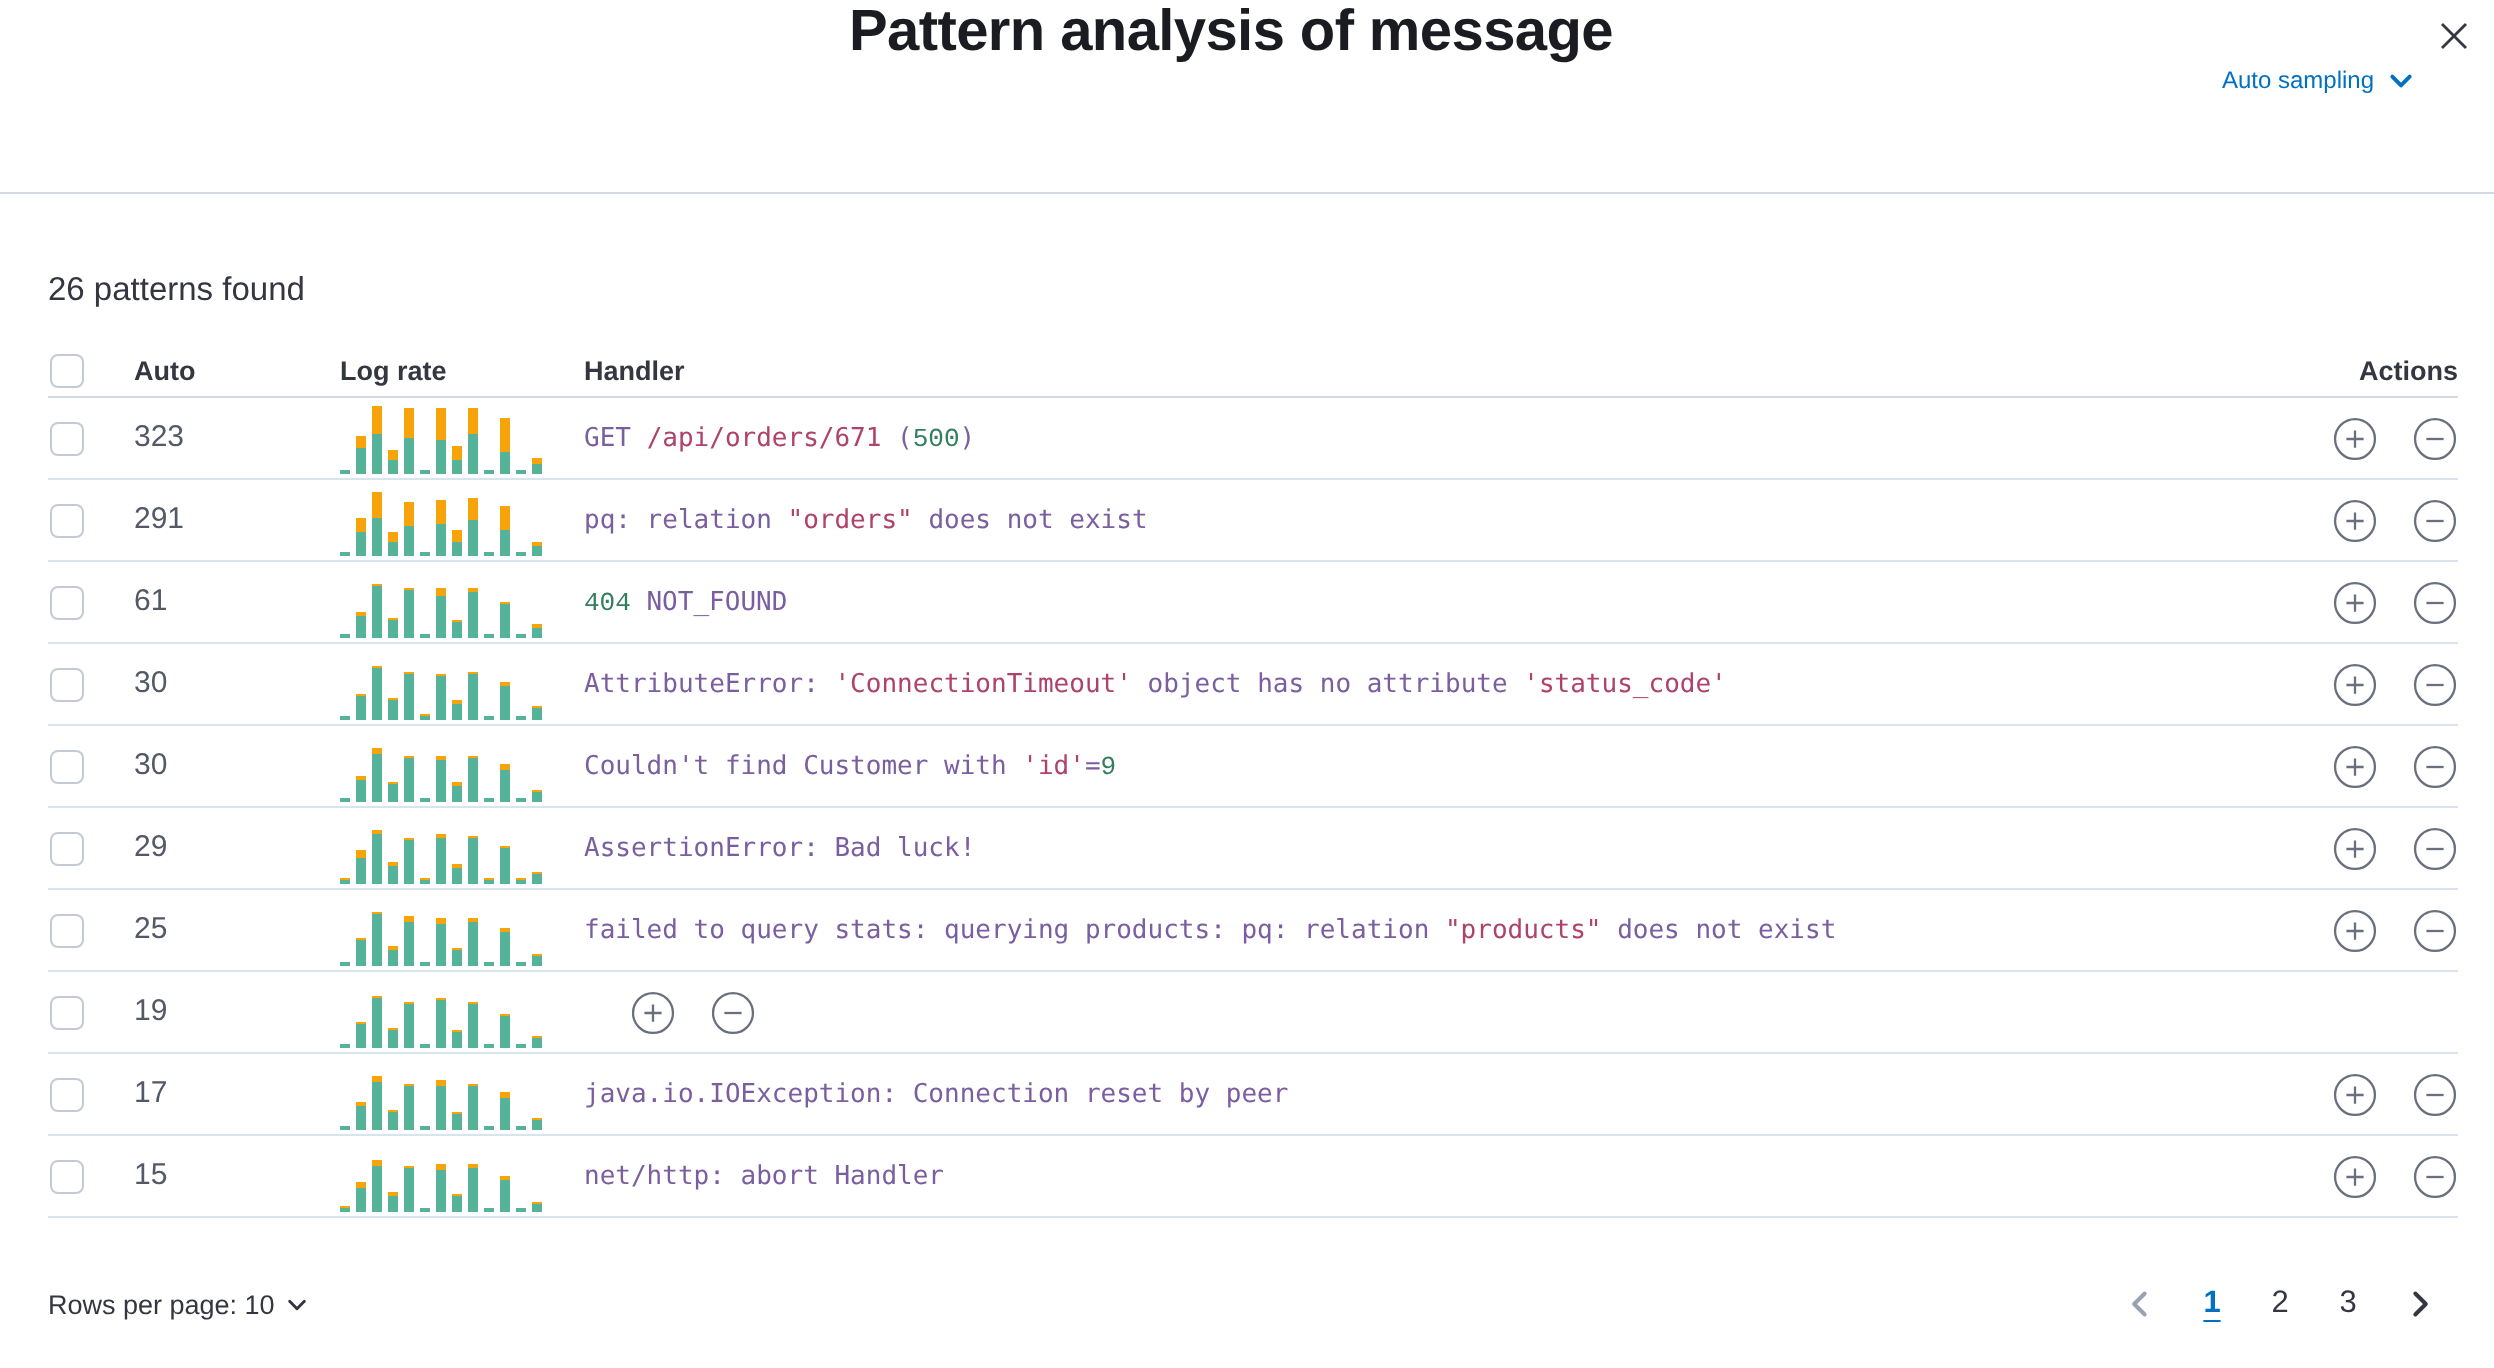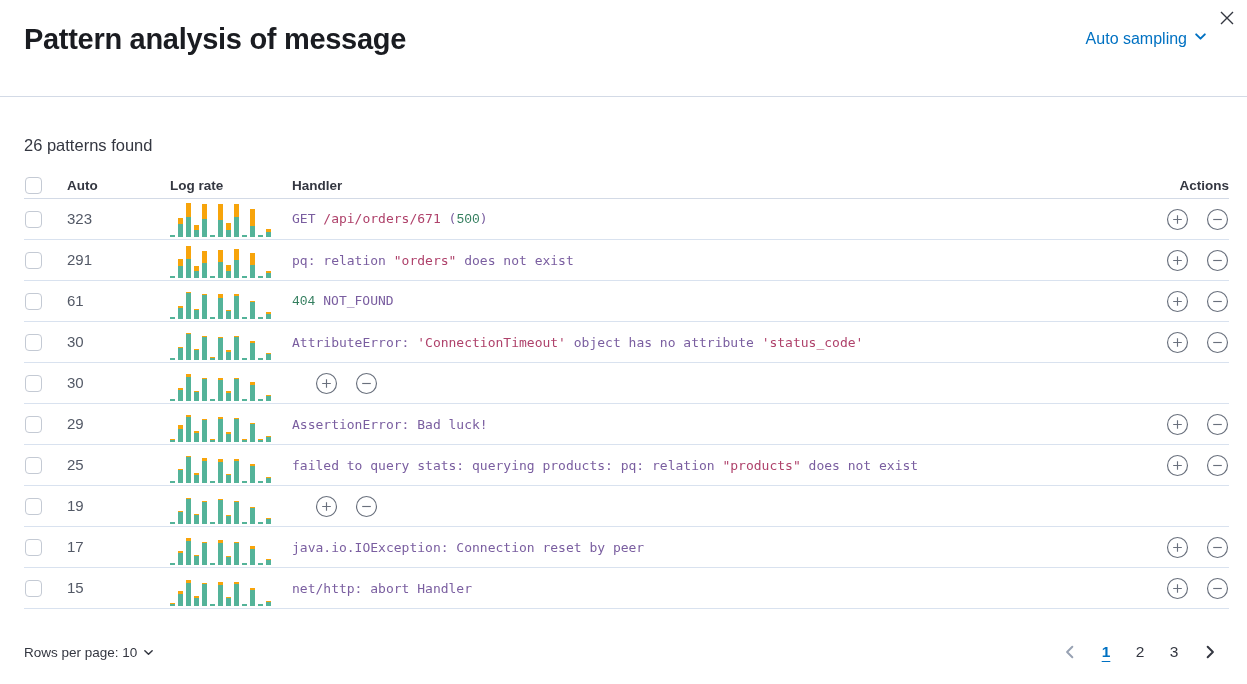--- a/index.html
+++ b/index.html
@@ -21,35 +21,35 @@
   html,body{width:1247px;height:684px;overflow:hidden;}
   body{
     font-family:"Liberation Sans","DejaVu Sans",sans-serif;
     background:#fff;color:var(--text);position:relative;
   }
   .panel{width:1247px;height:684px;background:#fff;position:relative;}
 
   
   .flyout-header{
     position:relative;height:97px;border-bottom:1px solid var(--border);
-    display:flex;align-items:center;padding:0 40px 18px 24px;
+    display:flex;align-items:center;padding:0 40px 18px 24px;flex-direction:column;
   }
   .title-wrap{display:flex;align-items:center;gap:16px;}
   .page-title{
     font-size:29px;font-weight:700;color:var(--text-dark);letter-spacing:-0.3px;
   }
   .badge{
     display:inline-flex;align-items:center;height:28px;padding:0 14px;
     border:1px solid var(--border);border-radius:15px;
     font-size:12px;font-weight:700;letter-spacing:0.4px;color:var(--text);
     white-space:nowrap;
   }
   .sampling{
-    margin-left:auto;display:flex;align-items:flex-start;gap:7px;
-    color:var(--accent);font-size:16px;background:none;border:none;cursor:pointer;
+    margin-left:auto;display:flex;align-items:flex-end;gap:7px;
+    color:var(--accent);font-size:12px;background:none;border:none;cursor:pointer;
     font-family:inherit;
   }
   .close-btn{
     position:absolute;top:6px;right:8px;width:24px;height:24px;
     display:flex;align-items:center;justify-content:center;
     background:none;border:none;cursor:pointer;color:var(--text);
   }
 
   
   .flyout-body{padding:0 18px 0 24px;}
@@ -511,20 +511,23 @@
                   <span class="seg-g" style="height:16px"></span>
                 </span>
                 <span class="bar">
                   <span class="seg-g" style="height:2px"></span>
                 </span>
                 <span class="bar">
                   <span class="seg-o" style="height:1px"></span>
                   <span class="seg-g" style="height:5px"></span>
                 </span>
               </span>
+            </span>
+            <span class="col-example">
+              <span class="example-text"><span class="tok-p">Couldn't find Customer with </span><span class="tok-r">'id'</span><span class="tok-p">=</span><span class="tok-g">9</span></span>
             </span>
             <span class="col-actions">
               <button class="action-btn">
                 <svg width="23" height="23" viewBox="0 0 24 24">
                   <circle cx="12" cy="12" r="10.4" stroke="currentColor" stroke-width="1.2" fill="none"></circle>
                   <path d="M12 7.5 V16.5 M7.5 12 H16.5" stroke="currentColor" stroke-width="1.2" fill="none"></path>
                 </svg>
               </button>
               <button class="action-btn">
                 <svg width="23" height="23" viewBox="0 0 24 24">

